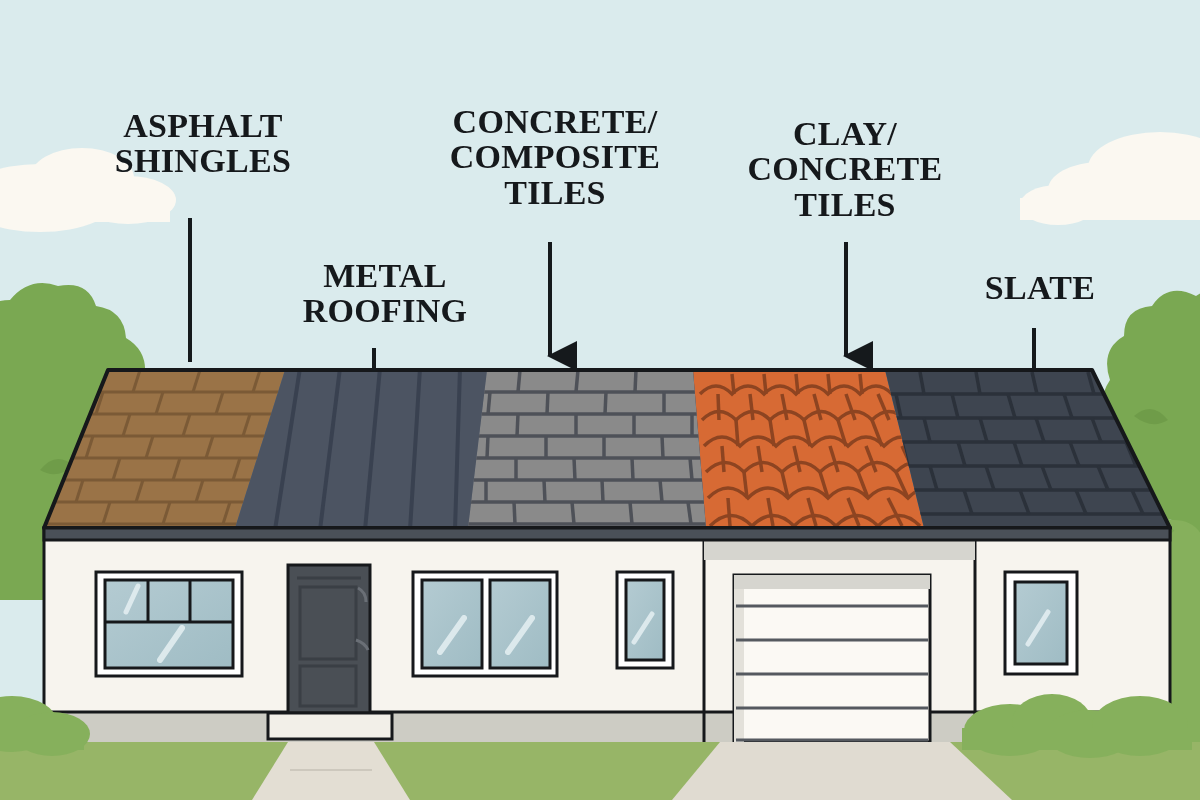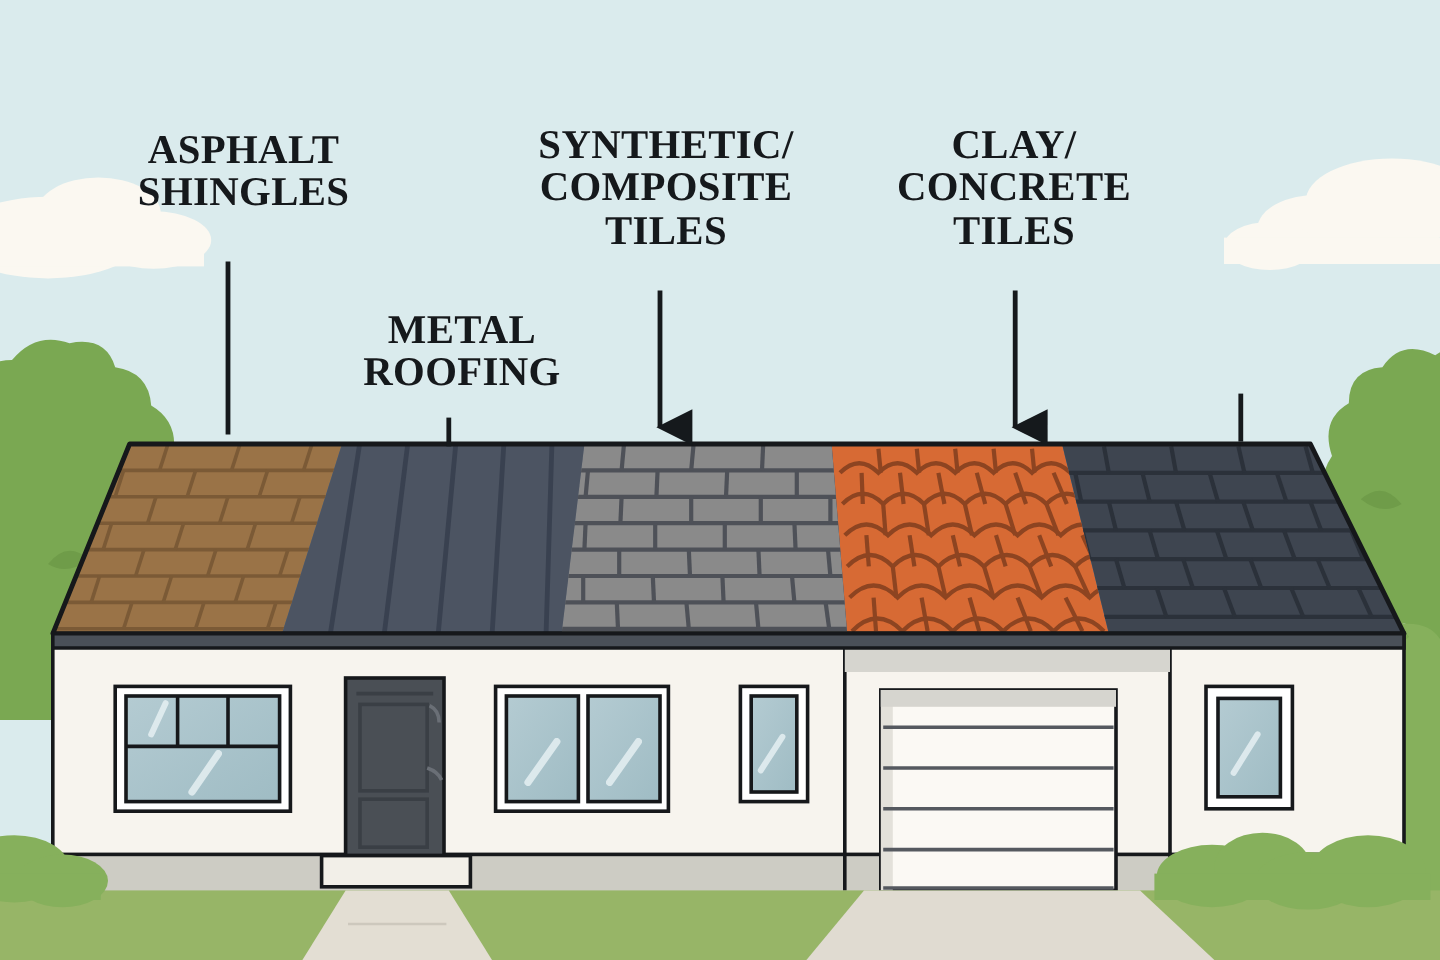--- a/index.html
+++ b/index.html
@@ -33,21 +33,21 @@
     font-size: 34px;
     line-height: 1.04;
     letter-spacing: 0.3px;
     text-align: center;
     white-space: pre-line;
     text-shadow: 0 0 1px rgba(255,255,255,0.55);
   }
   .label-asphalt    { left: 58px;  top: 108px; width: 290px; }
   .label-metal      { left: 240px; top: 258px; width: 290px; text-align: center; }
   .label-synthetic  { left: 410px; top: 104px; width: 290px; }
-  .label-clay       { left: 700px; top: 104px; width: 290px; text-align: center; }
+  .label-clay       { left: 700px; top: 116px; width: 290px; text-align: center; }
   .label-slate      { left: 930px; top: 270px; width: 220px; }
 </style>
 </head>
 <body>
 
 <div id="scene">
 
   <svg class="layer" viewBox="0 0 1200 800">
     <defs>
       <clipPath id="clip-asphalt">
@@ -385,20 +385,21 @@
     <line x1="374" y1="348" x2="374" y2="372" stroke="#15191c" stroke-width="4"></line>
     <line x1="550" y1="242" x2="550" y2="356" stroke="#15191c" stroke-width="4" marker-end="url(#arrowhead)"></line>
     <line x1="846" y1="242" x2="846" y2="356" stroke="#15191c" stroke-width="4" marker-end="url(#arrowhead)"></line>
     <line x1="1034" y1="328" x2="1034" y2="368" stroke="#15191c" stroke-width="4"></line>
   </svg>
 
   <div class="label label-asphalt">ASPHALT
 SHINGLES</div>
   <div class="label label-metal">METAL
 ROOFING</div>
-  <div class="label label-synthetic">SYNTHETIC/
+  <div class="label label-synthetic">CONCRETE/
 COMPOSITE
 TILES</div>
   <div class="label label-clay">CLAY/
 CONCRETE
 TILES</div>
+  <div class="label label-slate">SLATE</div>
 
 </div>
 
 </body></html>

